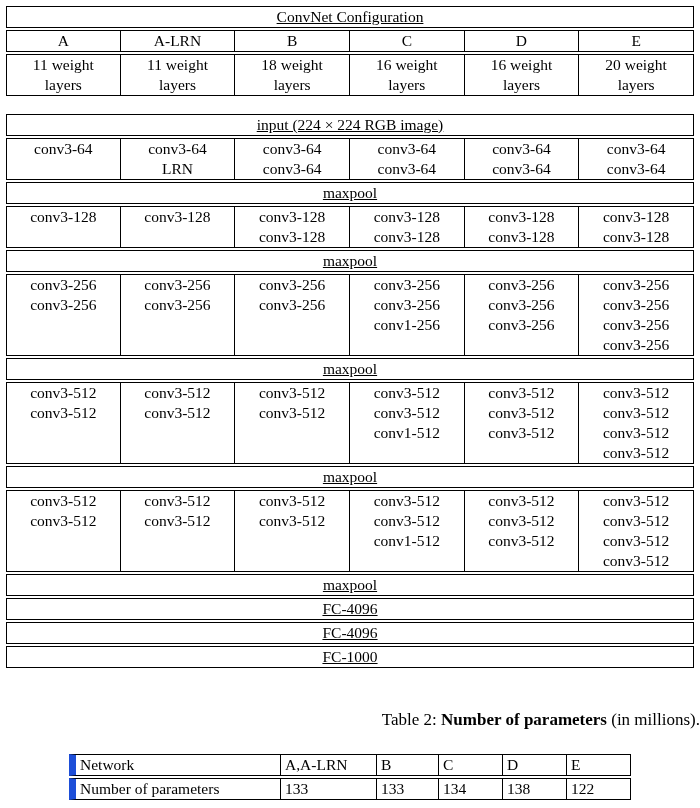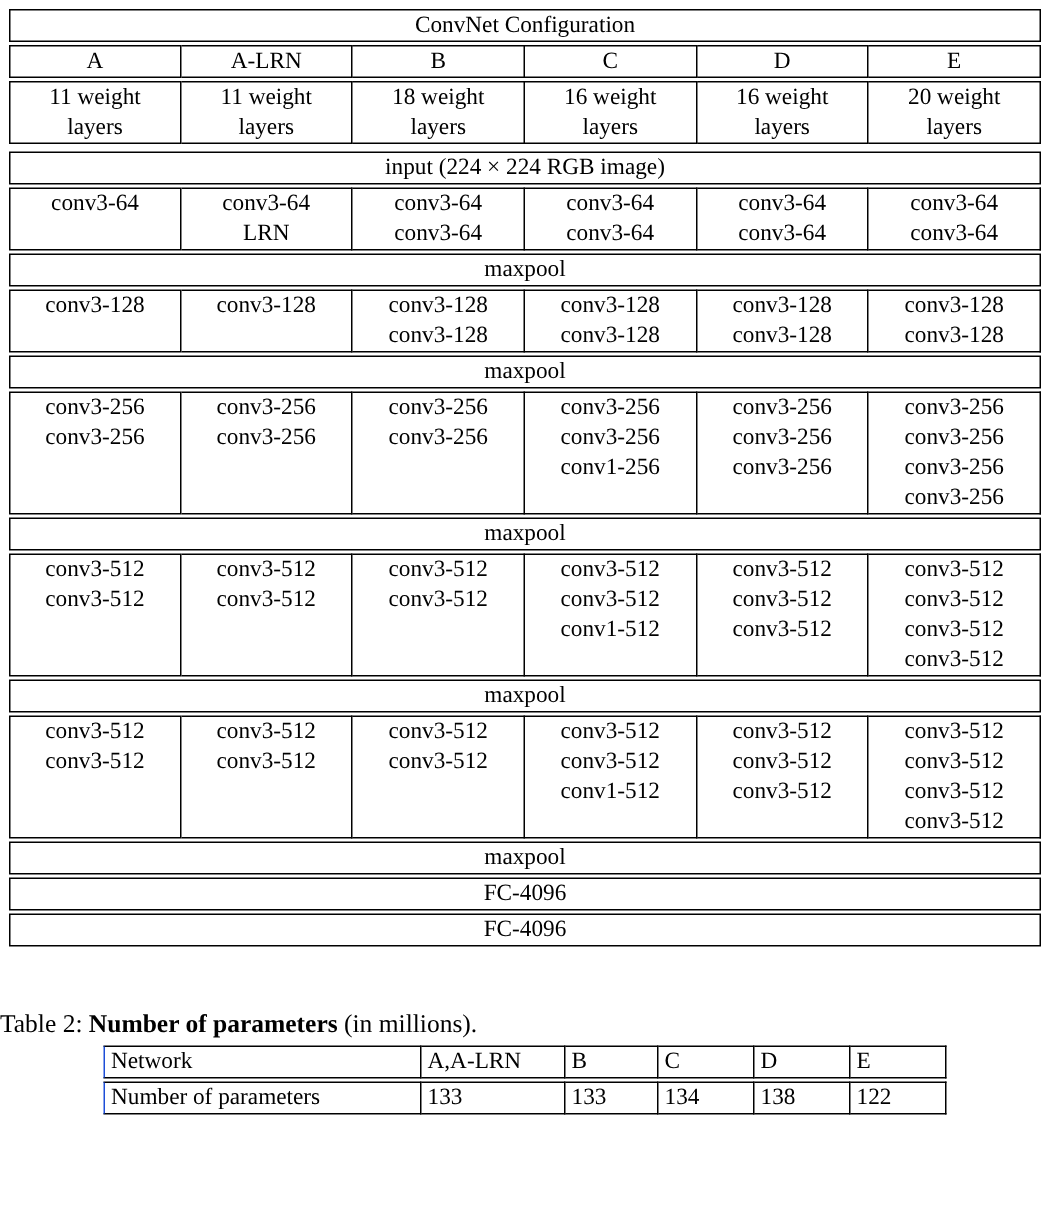--- a/index.html
+++ b/index.html
@@ -31,47 +31,47 @@
     vertical-align: top;
     font-size: 15.5px;
     line-height: 20px;
     padding: 0 2px;
     overflow: hidden;
   }
   table.grid td:first-child { border-left: 1px solid #000; }
 
   .wl { white-space: pre-line; }
   .bold { font-weight: normal; }
-  td.span-cell { text-align: center; }
-
-  .body-table { margin-top: 1px; }
+  td.span-cell { text-align: center; text-decoration: underline; }
+
+  .body-table { margin-top: 14px; }
 
   .caption {
-    text-align: left;
+    text-align: right;
     font-size: 17px;
     margin-top: 40px;
-    margin-bottom: 2px;
+    margin-bottom: 22px;
   }
 
   table.t2 {
     border-collapse: separate;
     border-spacing: 0 2px;
     table-layout: fixed;
     width: 562px;
     margin: 0 auto;
   }
   table.t2 td {
     border: 1px solid #000;
     border-left: none;
     text-align: left;
     font-size: 15.5px;
     line-height: 20px;
     padding: 0 4px;
   }
-  table.t2 td:first-child { border-left: 1px solid #1d4ed8; }
+  table.t2 td:first-child { border-left: 7px solid #1d4ed8; }
   table.t2 td.left { text-align: left; }
 </style>
 </head>
 <body>
 
 <div class="page">
 
   <div class="t1-wrap">
 
     <table class="grid header-table">
@@ -261,20 +261,23 @@
             </td>
           </tr>
           <tr>
             <td colspan="6" class="span-cell">maxpool</td>
           </tr>
           <tr>
             <td colspan="6" class="span-cell">FC-4096</td>
           </tr>
           <tr>
             <td colspan="6" class="span-cell">FC-4096</td>
+          </tr>
+          <tr>
+            <td colspan="6" class="span-cell">FC-1000</td>
           </tr>
         </tbody>
     </table>
 
   </div>
 
   <div class="caption"><span>Table 2: </span><b>Number of parameters</b><span> (in millions).</span></div>
 
   <table class="t2">
     <colgroup>

